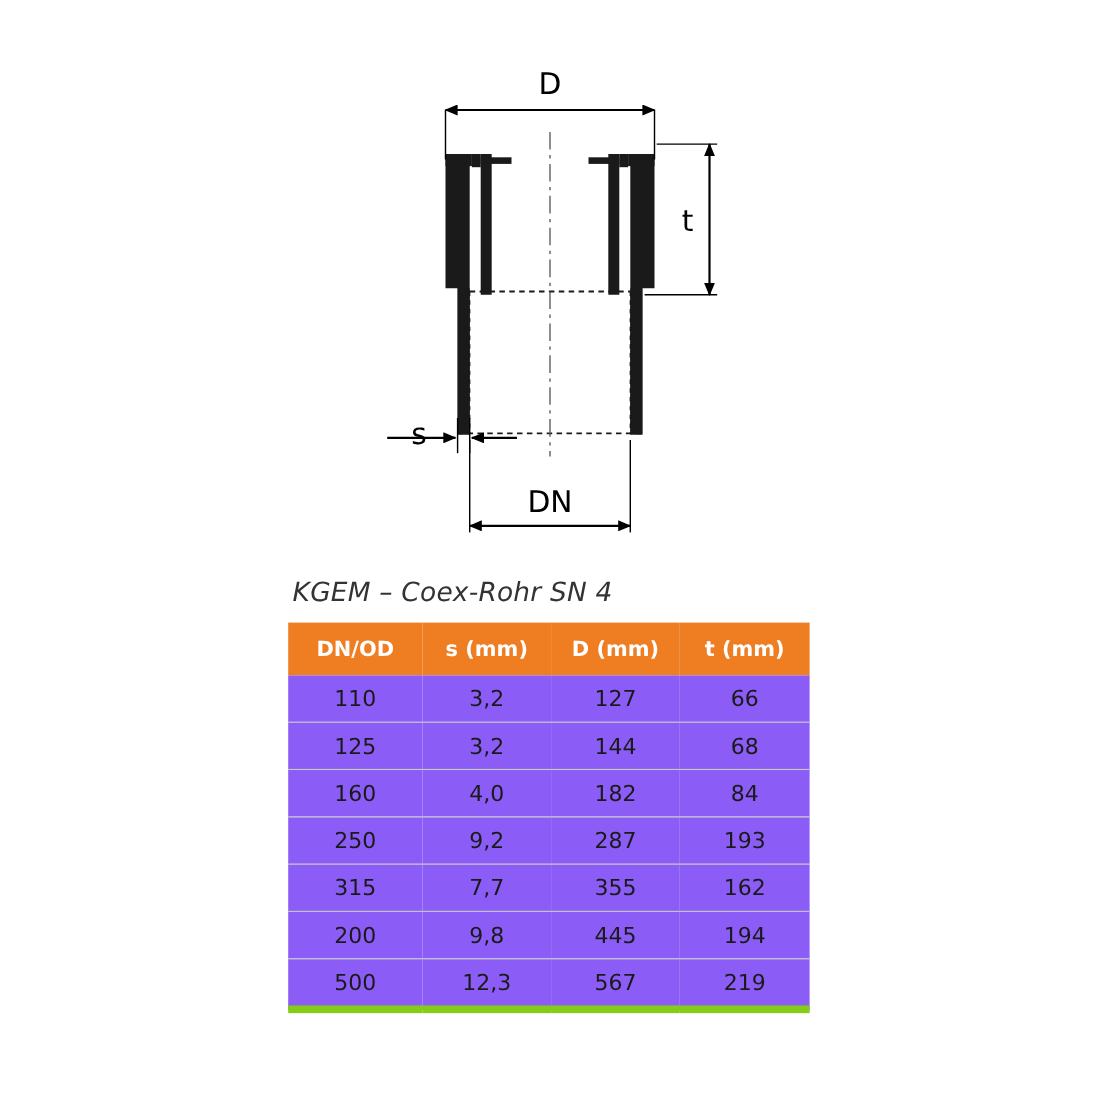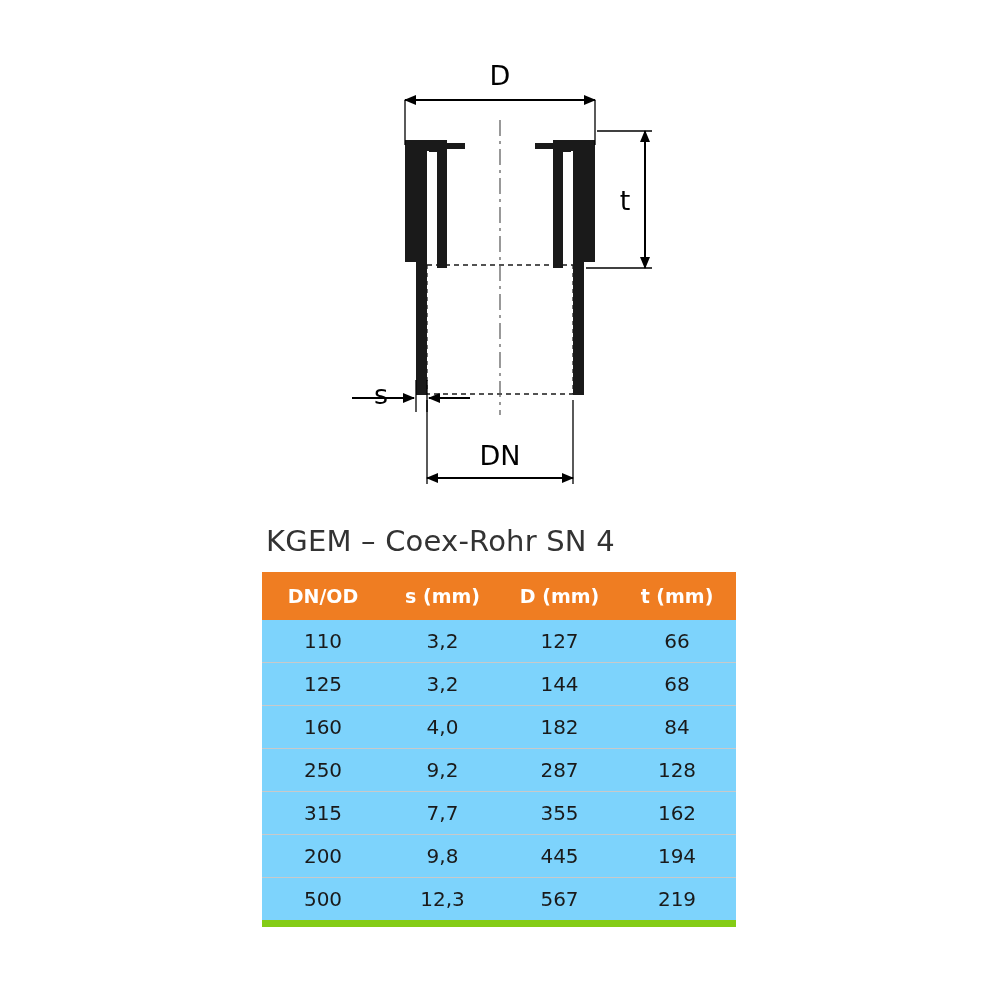--- a/index.html
+++ b/index.html
@@ -36,25 +36,26 @@
 
   
   #table-block {
     position: absolute;
     left: 262px;
     top: 524px;
     width: 474px;
   }
 
   #table-title {
-    font-size: 29px;
+    font-size: 24px;
     color: #333333;
     letter-spacing: 0.2px;
     margin: 0 0 14px 4px;
     white-space: nowrap;
+    font-style: italic;
   }
 
   table.spec {
     border-collapse: collapse;
     width: 474px;
     table-layout: fixed;
   }
 
   table.spec thead th {
     background: #ef7d22;
@@ -70,21 +71,21 @@
   table.spec thead th.col-s   { width: 117px; }
   table.spec thead th.col-d   { width: 117px; }
   table.spec thead th.col-t   { width: 118px; }
 
   table.spec tbody td {
     font-size: 20px;
     color: #1a1a1a;
     text-align: center;
     padding: 9px 0 9px 0;
     border-bottom: 1px solid #c9c9c9;
-    background: #7dd3fc;
+    background: #8b5cf6;
   }
   table.spec tbody tr:first-child td {
     border-top: none;
   }
   table.spec tbody tr:last-child td {
     border-bottom: 7px solid #84cc16;
   }
 </style>
 </head>
 <body>
@@ -191,21 +192,21 @@
       <tr>
         <td>160</td>
         <td>4,0</td>
         <td>182</td>
         <td>84</td>
       </tr>
       <tr>
         <td>250</td>
         <td>9,2</td>
         <td>287</td>
-        <td>128</td>
+        <td>193</td>
       </tr>
       <tr>
         <td>315</td>
         <td>7,7</td>
         <td>355</td>
         <td>162</td>
       </tr>
       <tr>
         <td>200</td>
         <td>9,8</td>

